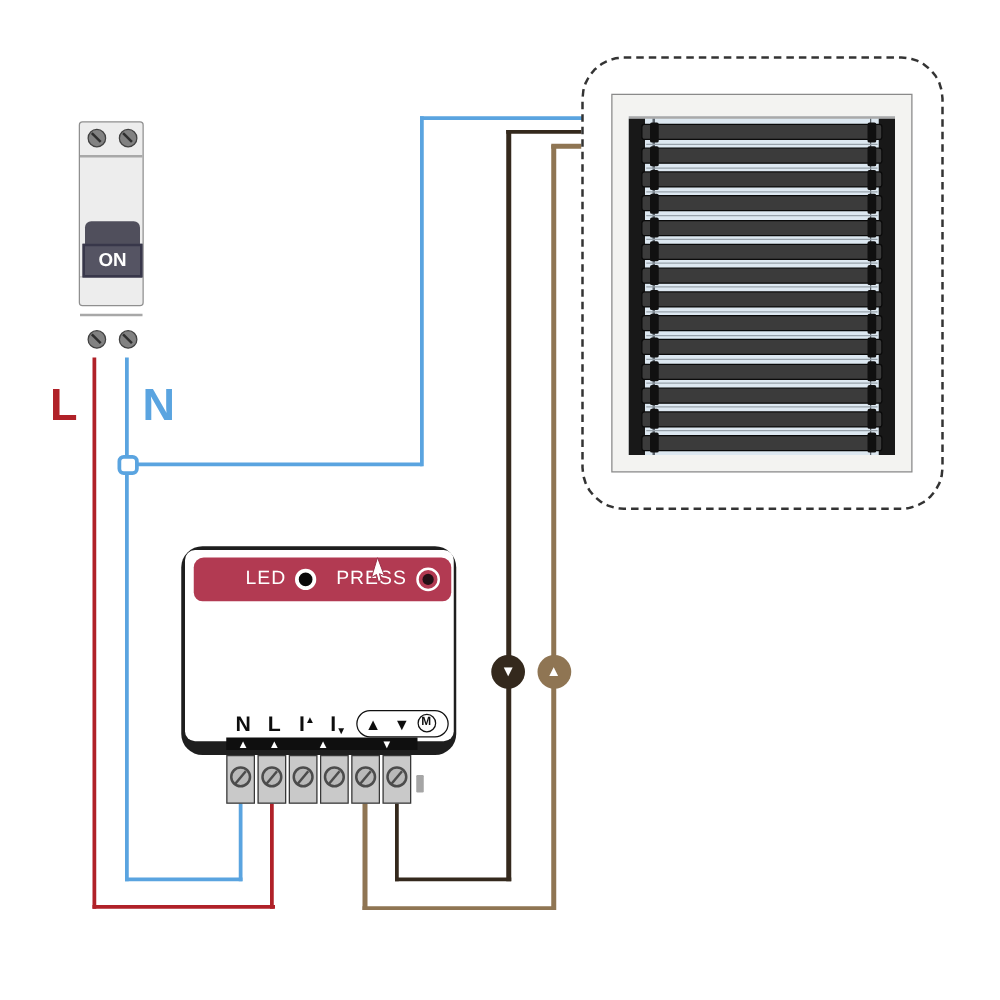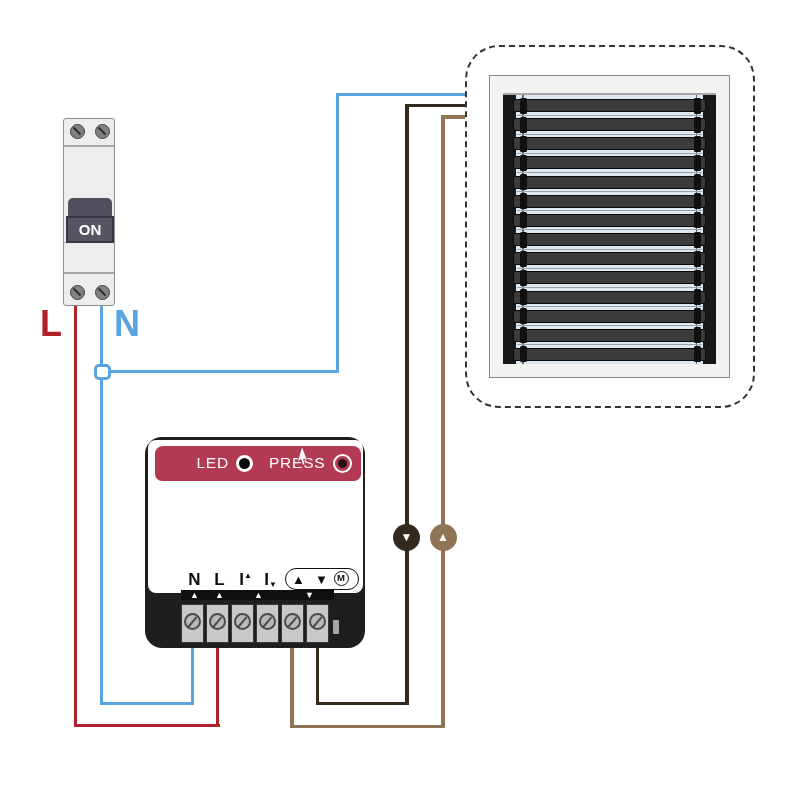--- a/index.html
+++ b/index.html
@@ -2,22 +2,22 @@
 <html><head>
 <meta charset="utf-8">
 <style>
   html,body{margin:0;padding:0;background:#fff;}
   #stage{position:relative;width:800px;height:800px;background:#fff;overflow:hidden;
          font-family:"Liberation Sans",sans-serif;}
   .abs{position:absolute;}
   .wire{position:absolute;}
 
   
-  .breaker{position:absolute;left:63px;top:97px;width:52px;height:188px;background:#ededed;
-           border:1.5px solid #8f8f8f;border-radius:3px;box-sizing:border-box;margin-top:21px;}
+  .breaker{position:absolute;left:63px;top:97px;width:52px;height:148px;background:#ededed;
+           border:1.5px solid #8f8f8f;border-radius:3px;box-sizing:border-box;}
   .bk-line{position:absolute;left:0;width:100%;background:#a8a8a8;height:1.5px;}
   .screw{position:absolute;width:15px;height:15px;border-radius:50%;background:#828282;
          border:1.5px solid #414141;box-sizing:border-box;}
   .screw::after{content:"";position:absolute;left:1px;top:5px;width:10px;height:2px;
          background:#2e2e2e;transform:rotate(45deg);}
   .toggle-handle{position:absolute;left:4px;top:79px;width:44px;height:22px;background:#504f5c;
          border-radius:5px 5px 3px 3px;}
   .toggle-plate{position:absolute;left:2px;top:97px;width:48px;height:27px;background:#555463;
          border:2.5px solid #38374a;box-sizing:border-box;display:flex;align-items:center;
          justify-content:center;color:#fff;font-weight:bold;font-size:15px;}
@@ -27,21 +27,21 @@
   .lbl-neutral{position:absolute;left:110px;top:303px;width:34px;text-align:center;
             font-size:36px;font-weight:bold;color:#5aa4e0;}
 
   .junction{position:absolute;left:94px;top:364px;width:17px;height:16px;background:#fff;
             border:3px solid #5aa4e0;border-radius:5px;box-sizing:border-box;z-index:3;}
 
   .dir-circle{position:absolute;width:27px;height:27px;border-radius:50%;z-index:3;
               color:#fff;font-size:12px;text-align:center;line-height:27px;}
 
   
-  .module-body{position:absolute;left:145px;top:437px;width:220px;height:211px;
+  .module-body{position:absolute;left:145px;top:437px;width:220px;height:167px;
                background:#1e1e1e;border-radius:17px;z-index:4;}
   .module-face{position:absolute;left:2.5px;top:2.5px;width:215px;height:153px;
                background:#fff;border-radius:8px;}
   .band{position:absolute;left:7px;top:6px;width:206px;height:35px;background:#b23a52;
         border-radius:8px 8px 7px 7px;display:flex;align-items:center;justify-content:flex-end;
         padding-right:9px;box-sizing:border-box;gap:7px;color:#fff;font-size:15.5px;letter-spacing:.8px;}
   .led-dot{width:11px;height:11px;border-radius:50%;background:#0a0a0a;border:3px solid #fff;}
   .press-ring{width:15px;height:15px;border-radius:50%;border:2.5px solid #fff;position:relative;}
   .press-ring::after{content:"";position:absolute;left:3px;top:3px;width:9px;height:9px;
         border-radius:50%;background:#241016;}

